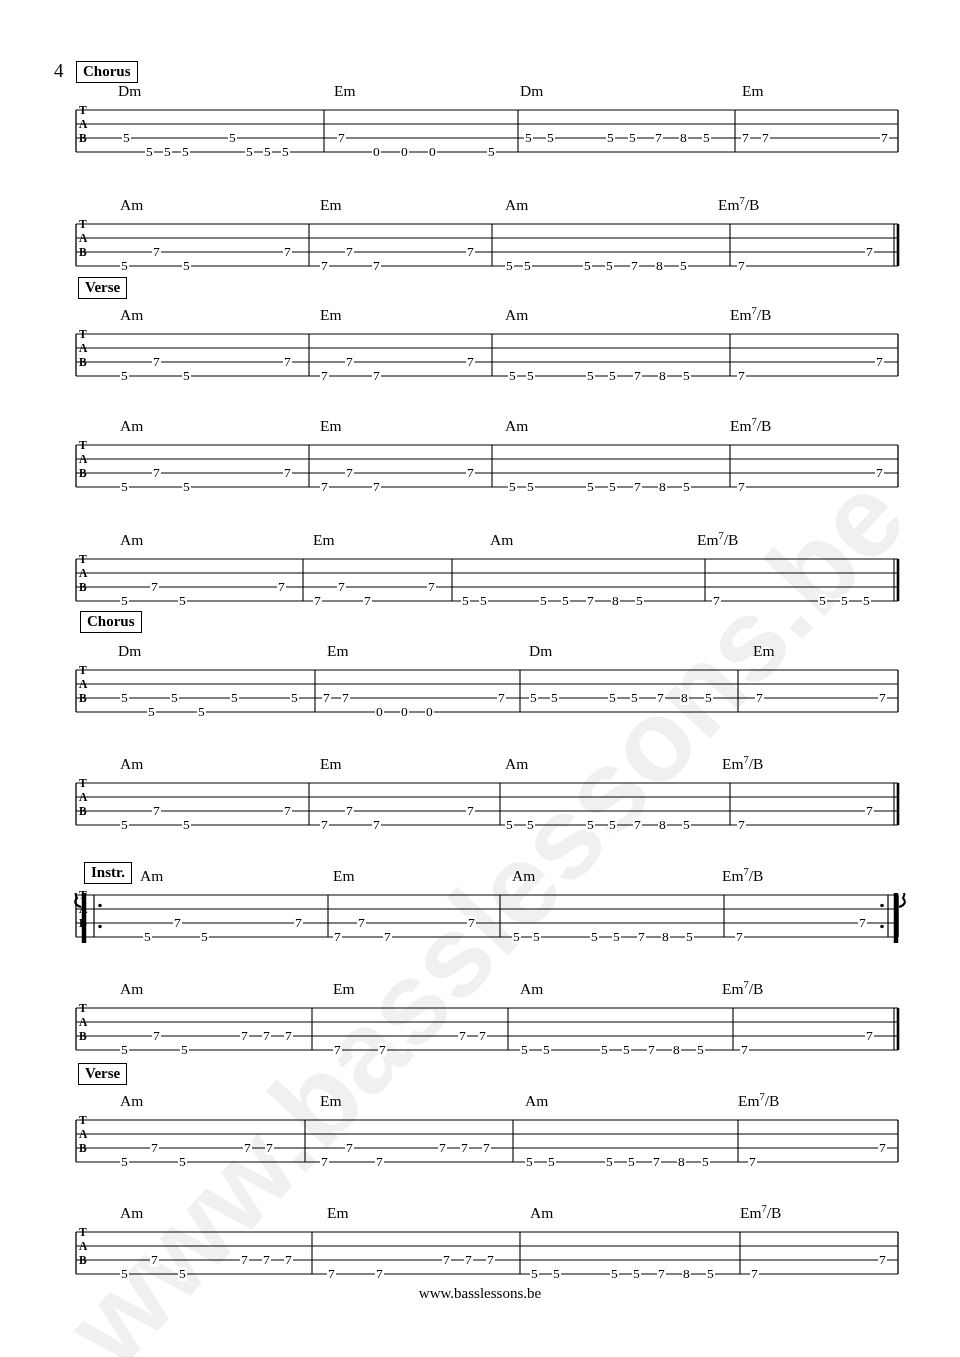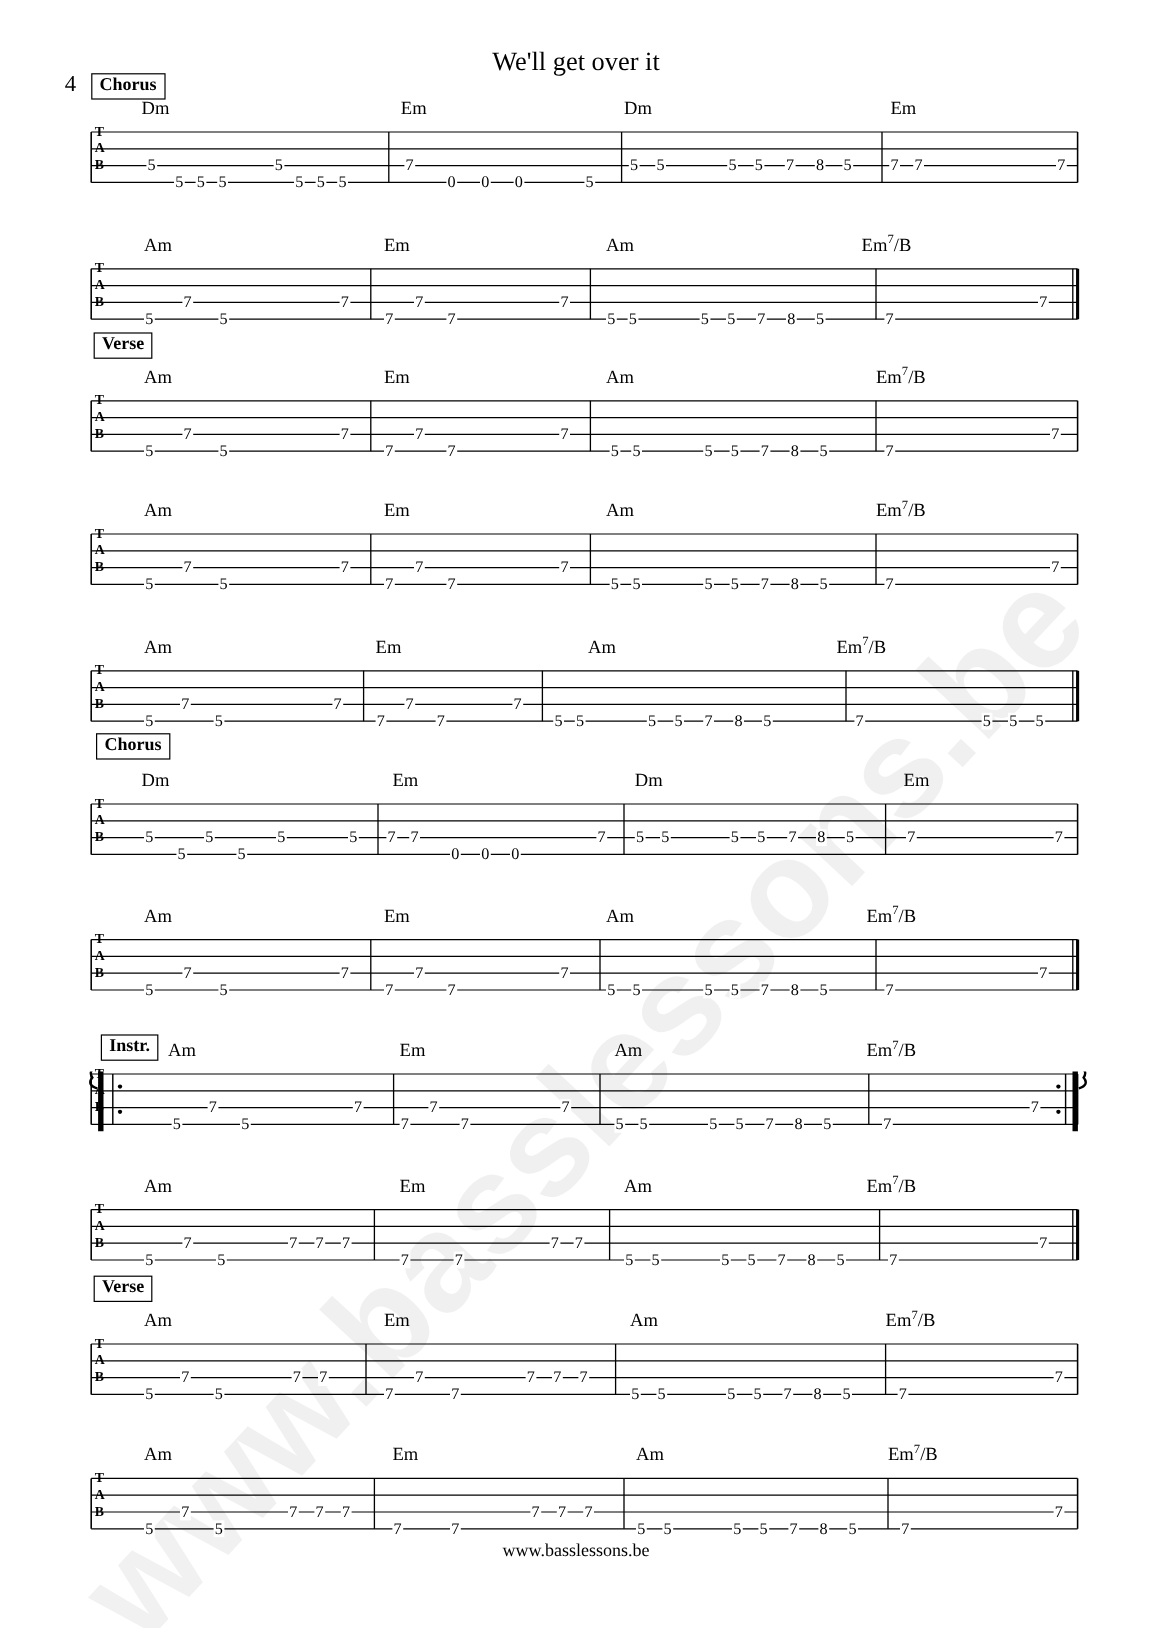--- a/index.html
+++ b/index.html
@@ -119,21 +119,20 @@
 <body>
 
 <div class="watermark">
   <div class="wm-text wm-1">www.basslessons.be</div>
 </div>
 
 <div class="page">
 
   <div class="page-number">4</div>
 
-  <div class="song-title">We'll get over it</div>
 
   <div id="systems-root">
       <div class="section-label" style="left: 76px; top: 61px;">Chorus</div>
       <div class="system" style="left: 0px; top: 108px; width: 960px; height: 46px;">
         <svg width="960" height="50" class="staff">
           <line x1="76" x2="898" y1="2" y2="2" stroke="#000" stroke-width="1"></line>
           <line x1="76" x2="898" y1="16" y2="16" stroke="#000" stroke-width="1"></line>
           <line x1="76" x2="898" y1="30" y2="30" stroke="#000" stroke-width="1"></line>
           <line x1="76" x2="898" y1="44" y2="44" stroke="#000" stroke-width="1"></line>
           <line x1="76" x2="76" y1="2" y2="44" stroke="#000" stroke-width="1.3"></line>

